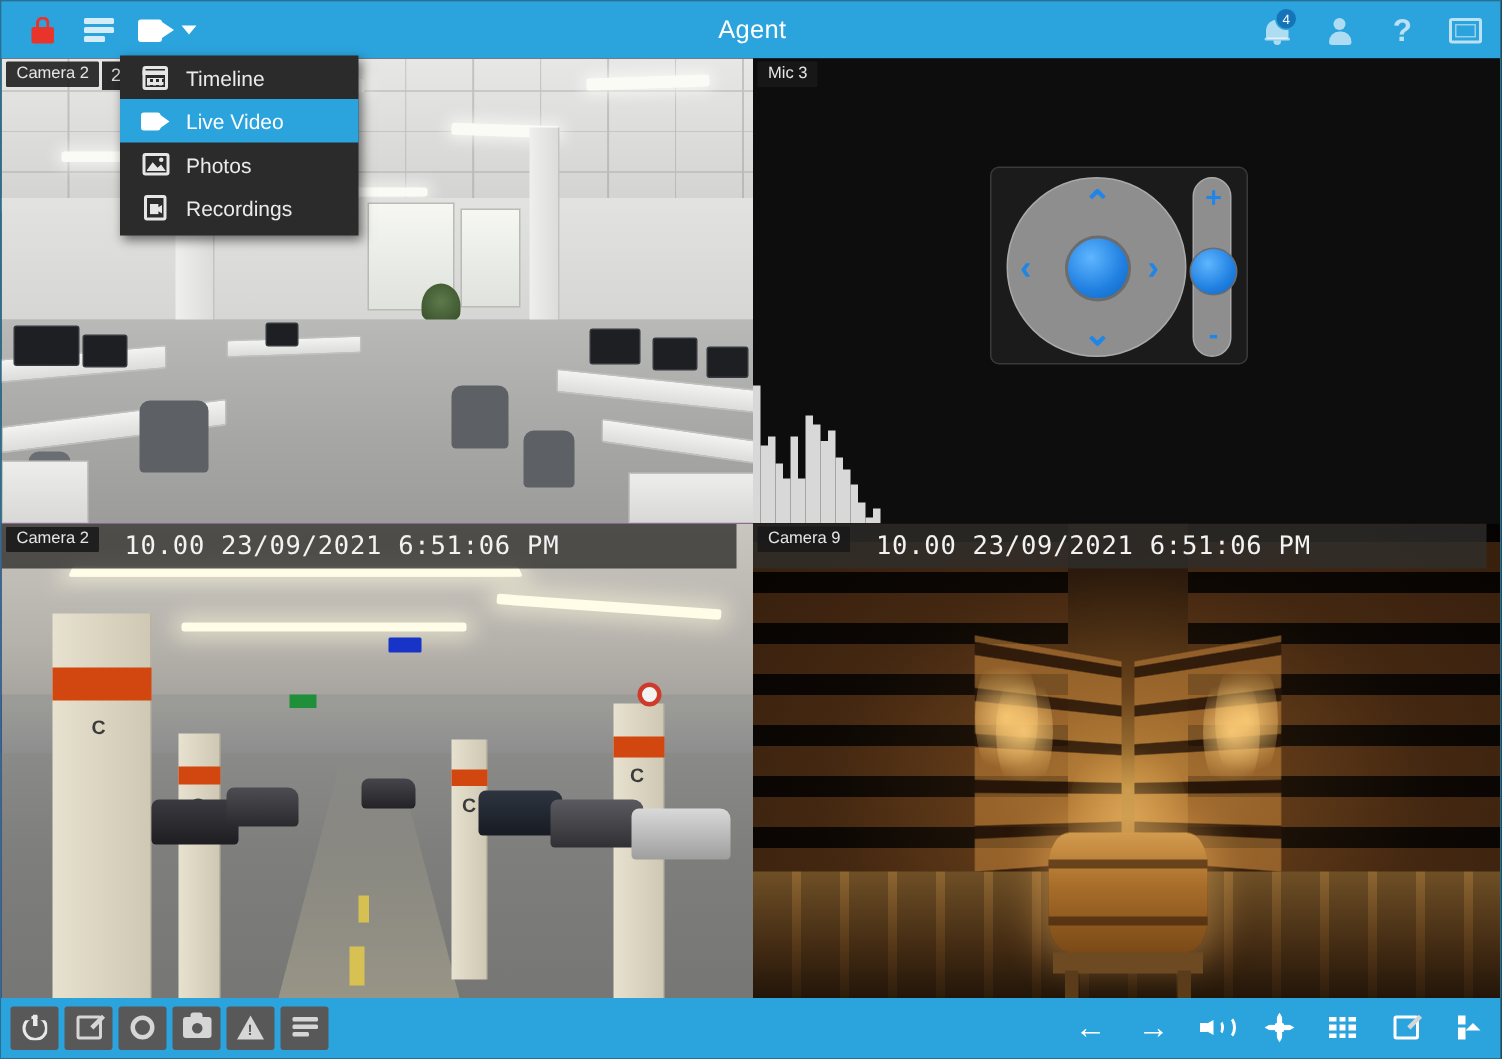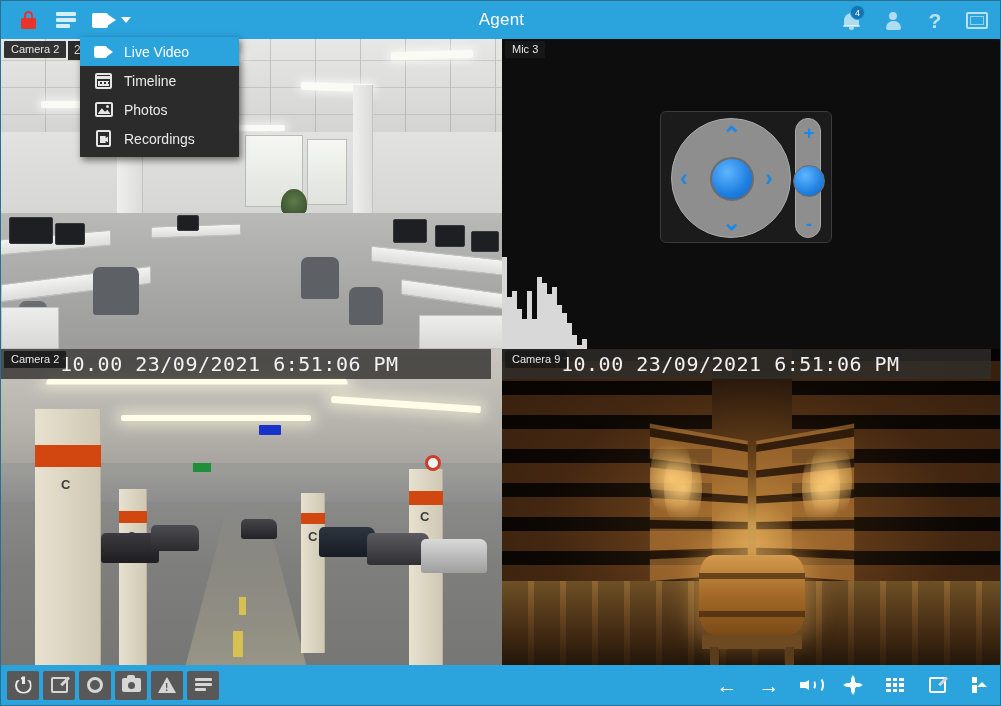--- a/index.html
+++ b/index.html
@@ -135,23 +135,23 @@
     position: absolute; left: 67px; top: 2px; z-index: 6;
     background: rgba(28,28,28,.92); color: #dcdcdc;
     font-size: 12px; padding: 2px 6px 3px 6px;
   }
 
   .timestrip {
     position: absolute; left: 0; right: 11px; top: 0; height: 30px; z-index: 5;
     background: rgba(48,46,44,.80);
     color: #f2f2f2;
     font-family: "DejaVu Sans Mono", monospace;
-    font-size: 20px;
+    font-size: 17px;
     display: flex; align-items: center;
-    padding-left: 59px;
+    padding-left: 82px;
     letter-spacing: .5px;
     white-space: nowrap; overflow: hidden;
   }
 
   
   .office { position:absolute; inset:0; background: linear-gradient(#cfcfcd 0%, #d9d9d7 32%, #c8c8c6 33%, #bdbdbb 60%, #b0b0ae 100%); }
   .ceiling { position:absolute; left:0; top:0; width:100%; height:33%; background: linear-gradient(#e7e7e5, #d2d2d0); }
   .ceil-grid { position:absolute; inset:0; opacity:.45;
     background-image: repeating-linear-gradient(90deg, transparent 0 44px, #9a9a98 44px 45px),
                       repeating-linear-gradient(0deg, transparent 0 26px, #a8a8a6 26px 27px); }
@@ -595,37 +595,37 @@
         <div class="cl-floor"></div>
         <div class="cl-mainbarrel"></div>
         <div class="cl-stand"></div>
       </div>
       <div class="timestrip">10.00 23/09/2021  6:51:06 PM</div>
       <div class="pane-label">Camera 9</div>
     </div>
   </div>
 
   <div class="menu">
+    <div class="menu-item">
+      <span class="mi-ico">
+          <span class="ic-cal"></span>
+        </span>
+      <span>Timeline</span>
+    </div>
     <div class="menu-item active">
       <span class="mi-ico">
         <span class="ic-video">
             <span class="b"></span>
             <span class="l"></span>
           </span>
       </span>
       <span>Live Video</span>
     </div>
     <div class="menu-item">
       <span class="mi-ico">
-          <span class="ic-cal"></span>
-        </span>
-      <span>Timeline</span>
-    </div>
-    <div class="menu-item">
-      <span class="mi-ico">
           <span class="ic-photo"></span>
         </span>
       <span>Photos</span>
     </div>
     <div class="menu-item">
       <span class="mi-ico">
           <span class="ic-rec"></span>
         </span>
       <span>Recordings</span>
     </div>

